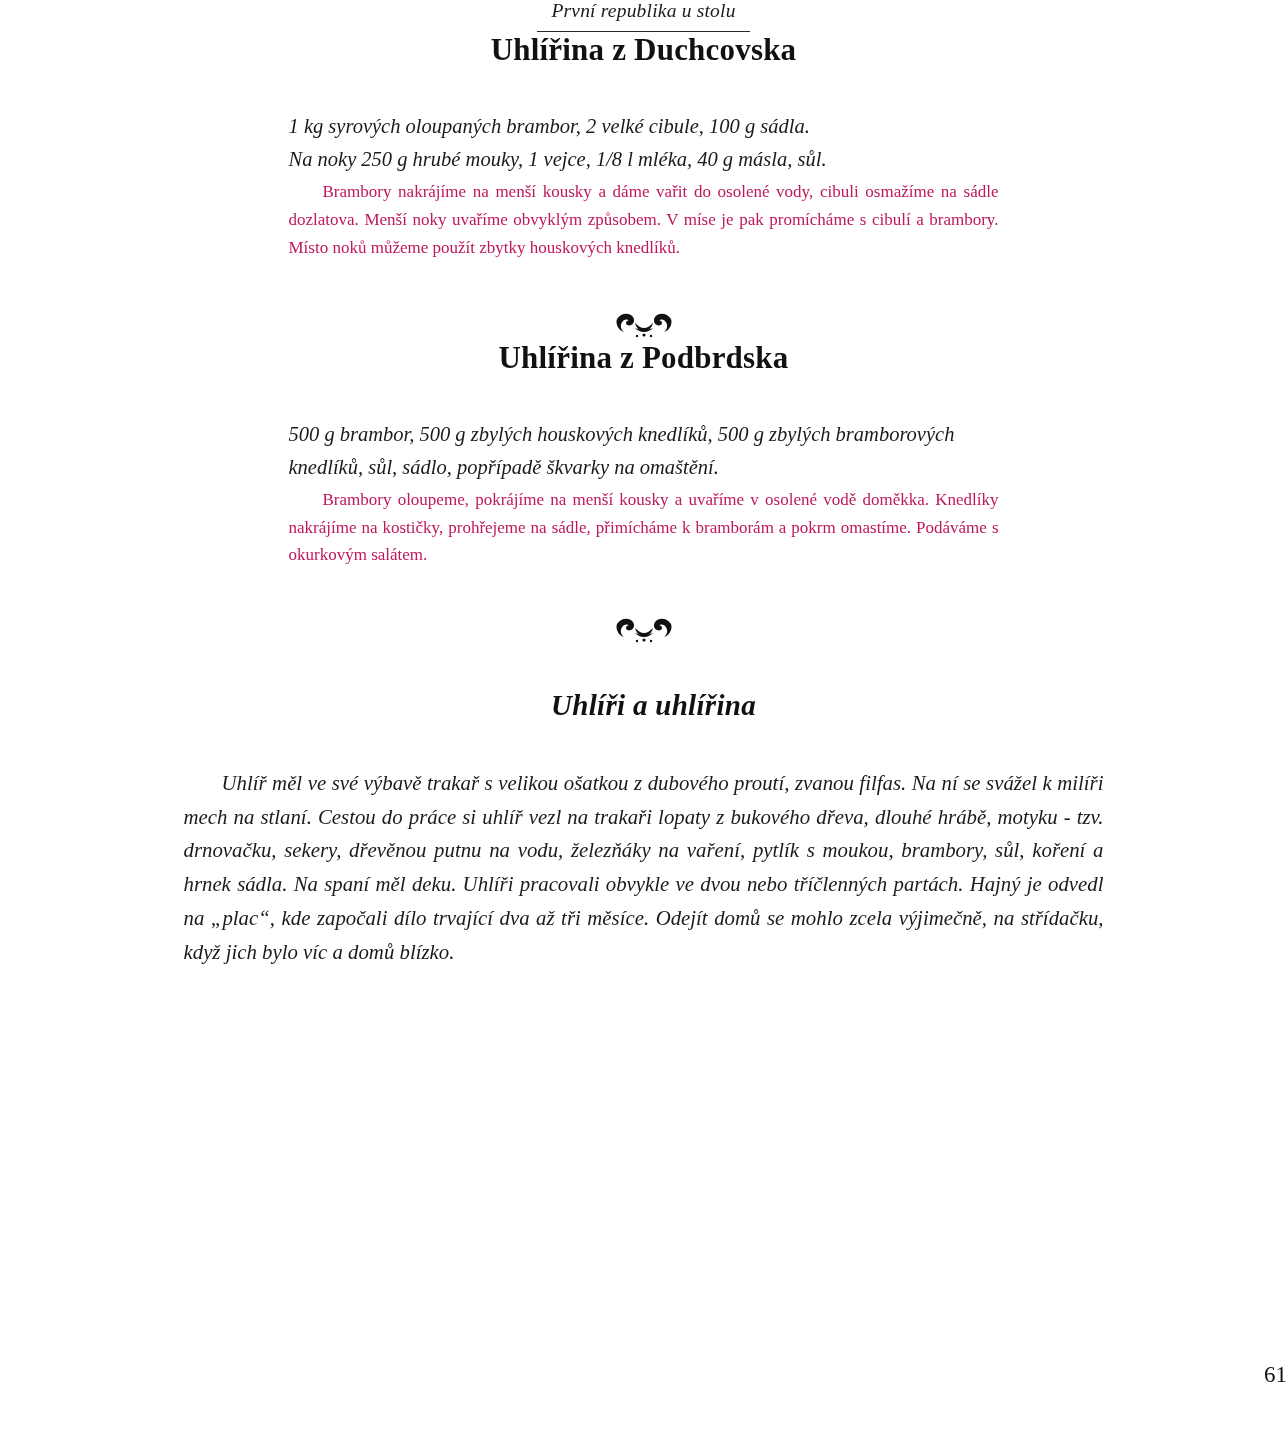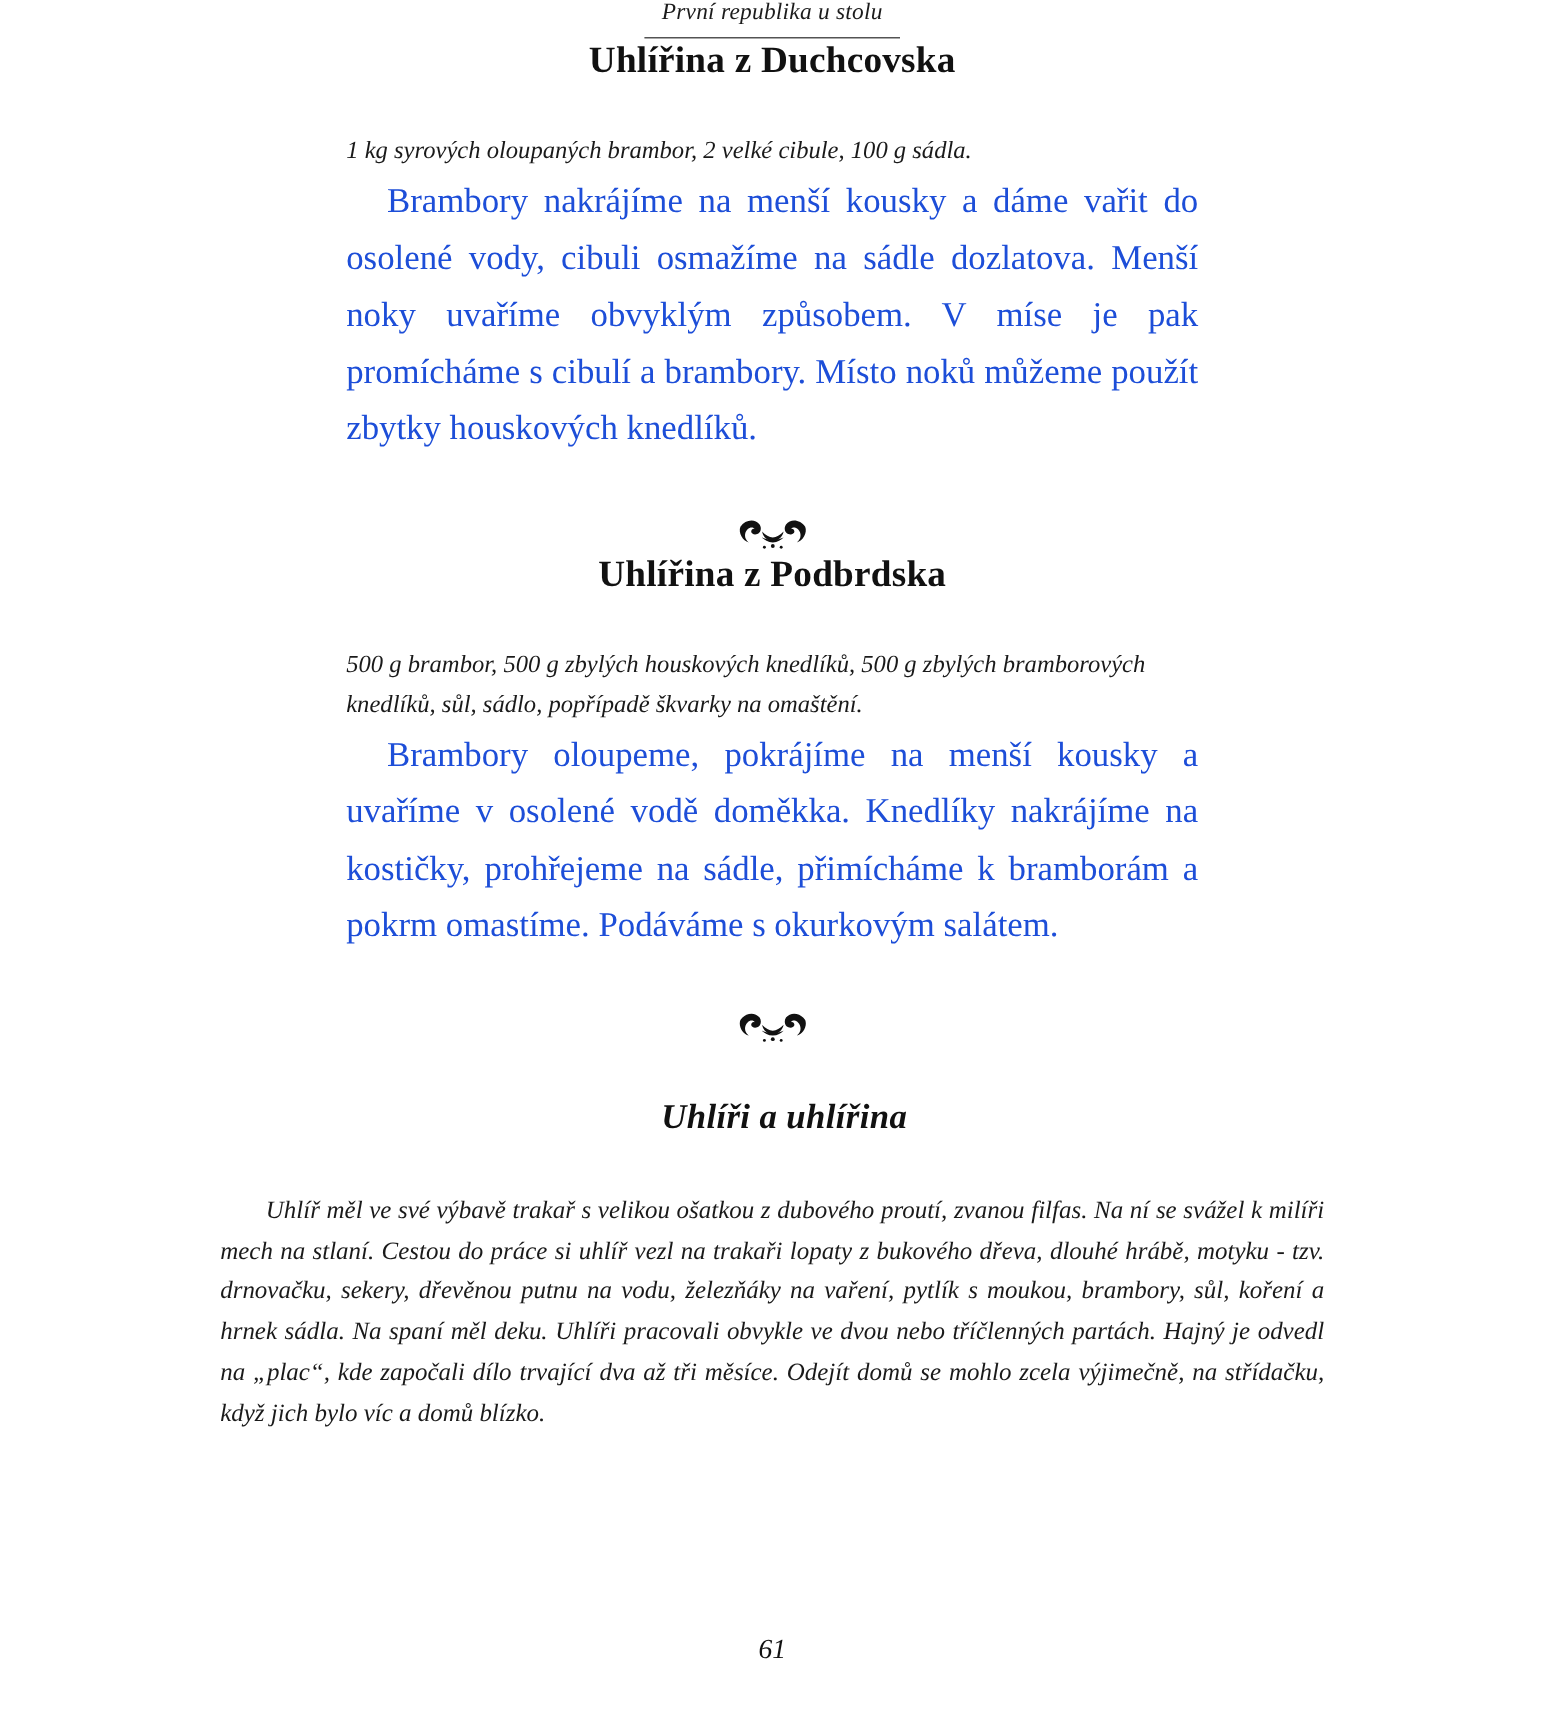--- a/index.html
+++ b/index.html
@@ -60,25 +60,25 @@
   .ingredients {
     font-style: italic;
     font-size: 20.5px;
     line-height: 1.62;
     text-align: justify;
     color: #1a1a1a;
   }
   .ingredients div:last-child { text-align: left; }
 
   .body-text {
-    font-size: 29px;
+    font-size: 17px;
     line-height: 1.63;
     text-align: justify;
     text-indent: 34px;
-    color: #1d4ed8;
+    color: #be185d;
   }
 
   .ornament {
     text-align: center;
     font-size: 26px;
     line-height: 1;
     color: #0f0f0f;
     letter-spacing: 2px;
   }
   .ornament svg { display: inline-block; vertical-align: middle; }
@@ -101,24 +101,23 @@
     color: #1a1a1a;
   }
   .story .first-para { text-indent: 0; }
   .story .indent-para { text-indent: 38px; }
 
   .folio {
     position: absolute;
     bottom: 52px;
     left: 0;
     right: 0;
-    text-align: center;
+    text-align: right;
     font-size: 23px;
     color: #111;
-    font-style: italic;
   }
 
   
   .sp-title-1 { }
   .sp-ing-1   { margin-top: 42px; }
   .sp-para-1  { margin-top: 2px; }
   .sp-orn-1   { margin-top: 48px; }
   .sp-title-2 { }
   .sp-ing-2   { margin-top: 42px; }
   .sp-orn-2   { margin-top: 46px; }
@@ -131,20 +130,21 @@
 <div class="page">
 
   <div class="running-head">
     <span class="rh-text">První republika u stolu</span>
   </div>
 
   <div class="recipe-title sp-title-1">Uhlířina z Duchcovska</div>
 
   <div class="narrow ingredients sp-ing-1">
     <div>1 kg syrových oloupaných brambor, 2 velké cibule, 100 g sádla.</div>
+    <div>Na noky 250 g hrubé mouky, 1 vejce, 1/8 l mléka, 40 g másla, sůl.</div>
   </div>
 
   <div class="narrow body-text sp-para-1">Brambory nakrájíme na menší kousky a dáme vařit do osolené vody, cibuli osmažíme na sádle dozlatova. Menší noky uvaříme obvyklým způsobem. V míse je pak promícháme s cibulí a brambory. Místo noků můžeme použít zbytky houskových knedlíků.</div>
 
   <div class="ornament sp-orn-1">
     <svg width="74" height="30" viewBox="0 0 74 30" aria-hidden="true">
       <g fill="#111">
         <path d="M37 22c-4 0-7-2-9-4 3 1 6 2 9 2s6-1 9-2c-2 2-5 4-9 4z"></path>
         <path d="M10 9c4-6 12-7 16-2 2 3 1 7-2 8-2 1-5 0-5-2 0-2 2-3 3-2-1-2-4-2-6 0-3 3-3 8 1 11-5-1-9-8-7-13z"></path>
         <path d="M64 9c-4-6-12-7-16-2-2 3-1 7 2 8 2 1 5 0 5-2 0-2-2-3-3-2 1-2 4-2 6 0 3 3 3 8-1 11 5-1 9-8 7-13z"></path>

